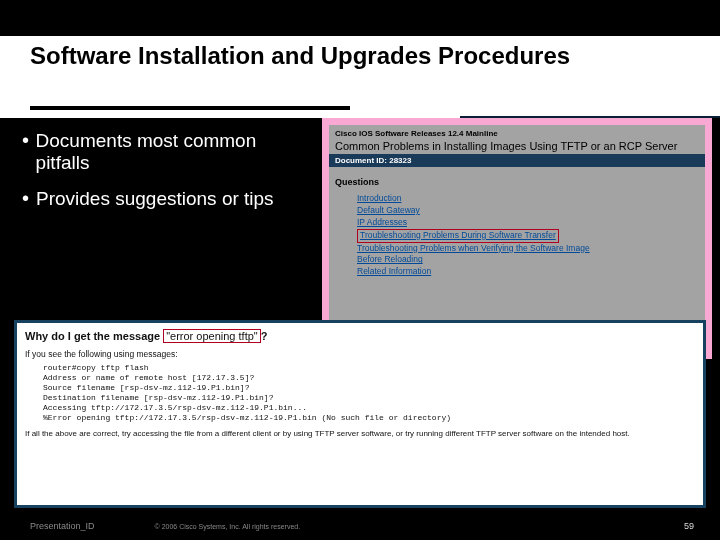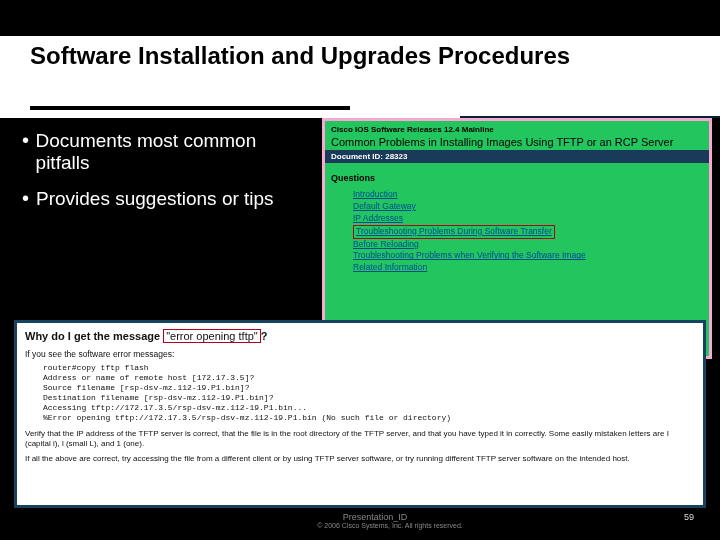--- a/index.html
+++ b/index.html
@@ -12,41 +12,41 @@
   .cisco-bar { position: absolute; top: 80px; right: 0; width: 260px; height: 16px; background: #0a1f33; color: #fff; display: flex; align-items: center; justify-content: flex-end; padding-right: 12px; font-size: 12px; font-weight: 700; }
   .header-sep { position: absolute; top: 104px; left: 0; right: 0; height: 5px; background: #000; }
 
   .body-area { position: absolute; top: 118px; left: 0; right: 0; bottom: 28px; background: #000; }
 
   .bullets { position: absolute; left: 22px; top: 12px; width: 285px; color: #fff; background: #000; }
   .bullet { display: flex; margin-bottom: 14px; }
   .bdot { width: 14px; font-size: 20px; line-height: 1; }
   .btxt { font-size: 19px; line-height: 1.15; }
 
-  .doc-panel { position: absolute; top: 0; right: 8px; width: 390px; height: 241px; background: #22c55e; border: 3px solid #f9a8d4; font-size: 9px; color: #000; }
+  .doc-panel { position: absolute; top: 0; right: 8px; width: 390px; height: 241px; background: #a3a3a3; border: 7px solid #f9a8d4; font-size: 9px; color: #000; }
   .doc-top { padding: 4px 6px 2px; font-size: 8px; font-weight: 700; }
   .doc-title { padding: 0 6px 2px; font-size: 11px; font-weight: 400; color: #000; }
   .doc-id { background: #1a3a5a; color: #fff; padding: 2px 6px; font-size: 8px; font-weight: 700; }
   .doc-q { font-weight: 700; padding: 10px 6px 4px; font-size: 9px; }
   .links { padding: 2px 28px; }
   .lnk { color: #004a99; text-decoration: underline; font-size: 8.5px; line-height: 1.4; }
   .lnk.hl { display: inline-block; border: 1.5px solid #b00020; padding: 0 2px; text-decoration: underline; }
 
   .arrow { position: absolute; top: 204px; left: 438px; width: 18px; height: 58px; }
   .arrow .shaft { position: absolute; left: 5px; top: 0; width: 8px; height: 44px; background: #c00; }
   .arrow .head { position: absolute; left: 0; top: 40px; width: 0; height: 0; border-left: 9px solid transparent; border-right: 9px solid transparent; border-top: 14px solid #c00; }
 
   .snippet { position: absolute; left: 14px; top: 202px; right: 14px; bottom: 4px; background: #fff; border: 3px solid #16415f; padding: 6px 8px; font-size: 8.5px; color: #111; }
   .snippet .q { font-size: 11px; margin-bottom: 6px; }
   .snippet .qhl { border: 1.5px solid #b00020; padding: 0 2px; display: inline-block; }
   .snippet .lead { font-size: 8.5px; margin-bottom: 4px; }
   .snippet pre { font-family: "Courier New", monospace; font-size: 8px; line-height: 1.25; background: #fff; white-space: pre; margin: 2px 0 6px 18px; }
   .snippet .para { font-size: 8px; line-height: 1.3; margin-top: 4px; }
 
-  .footer { position: absolute; left: 0; right: 0; bottom: 0; height: 28px; background: #000; display: flex; align-items: center; color: #888; flex-direction: column; }
+  .footer { position: absolute; left: 0; right: 0; bottom: 0; height: 28px; background: #000; display: flex; align-items: center; color: #888; }
   .footer .pid { font-size: 9px; margin-left: 30px; }
   .footer .copy { font-size: 7px; margin-left: 60px; }
   .footer .pg { position: absolute; right: 26px; font-size: 9px; color: #ddd; }
 </style>
 </head>
 <body>
 
 <div class="slide">
 
   <div class="header">
@@ -76,44 +76,43 @@
     <div class="doc-panel">
       <div class="doc-top">Cisco IOS Software Releases 12.4 Mainline</div>
       <div class="doc-title">Common Problems in Installing Images Using TFTP or an RCP Server</div>
       <div class="doc-id">Document ID: 28323</div>
       <div class="doc-q">Questions</div>
       <div class="links">
         <div><a class="lnk">Introduction</a></div>
         <div><a class="lnk">Default Gateway</a></div>
         <div><a class="lnk">IP Addresses</a></div>
         <div><a class="lnk hl">Troubleshooting Problems During Software Transfer</a></div>
+        <div><a class="lnk">Troubleshooting Problems when Verifying the Software Image</a></div>
         <div><a class="lnk">Before Reloading</a></div>
-        <div><a class="lnk">Troubleshooting Problems when Verifying the Software Image</a></div>
         <div><a class="lnk">Related Information</a></div>
       </div>
     </div>
 
     <div class="arrow">
       <div class="shaft"></div>
       <div class="head"></div>
     </div>
 
     <div class="snippet">
       <div class="q">
         <b>Why do I get the message</b>
         <span class="qhl">"error opening tftp"</span><b>?</b>
       </div>
-      <div class="lead">If you see the software error messages:</div>
+      <div class="lead">If you see the following using messages:</div>
       <pre>router#copy tftp flash
 Address or name of remote host [172.17.3.5]?
 Source filename [rsp-dsv-mz.112-19.P1.bin]?
 Destination filename [rsp-dsv-mz.112-19.P1.bin]?
 Accessing tftp://172.17.3.5/rsp-dsv-mz.112-19.P1.bin...
 %Error opening tftp://172.17.3.5/rsp-dsv-mz.112-19.P1.bin (No such file or directory)</pre>
-      <div class="para">Verify that the IP address of the TFTP server is correct, that the file is in the root directory of the TFTP server, and that you have typed it in correctly. Some easily mistaken letters are I (capital i), l (small L), and 1 (one).</div>
       <div class="para">If all the above are correct, try accessing the file from a different client or by using TFTP server software, or try running different TFTP server software on the intended host.</div>
     </div>
 
   </div>
 
   <div class="footer">
     <span class="pid">Presentation_ID</span>
     <span class="copy">© 2006 Cisco Systems, Inc. All rights reserved.</span>
     <span class="pg">59</span>
   </div>

